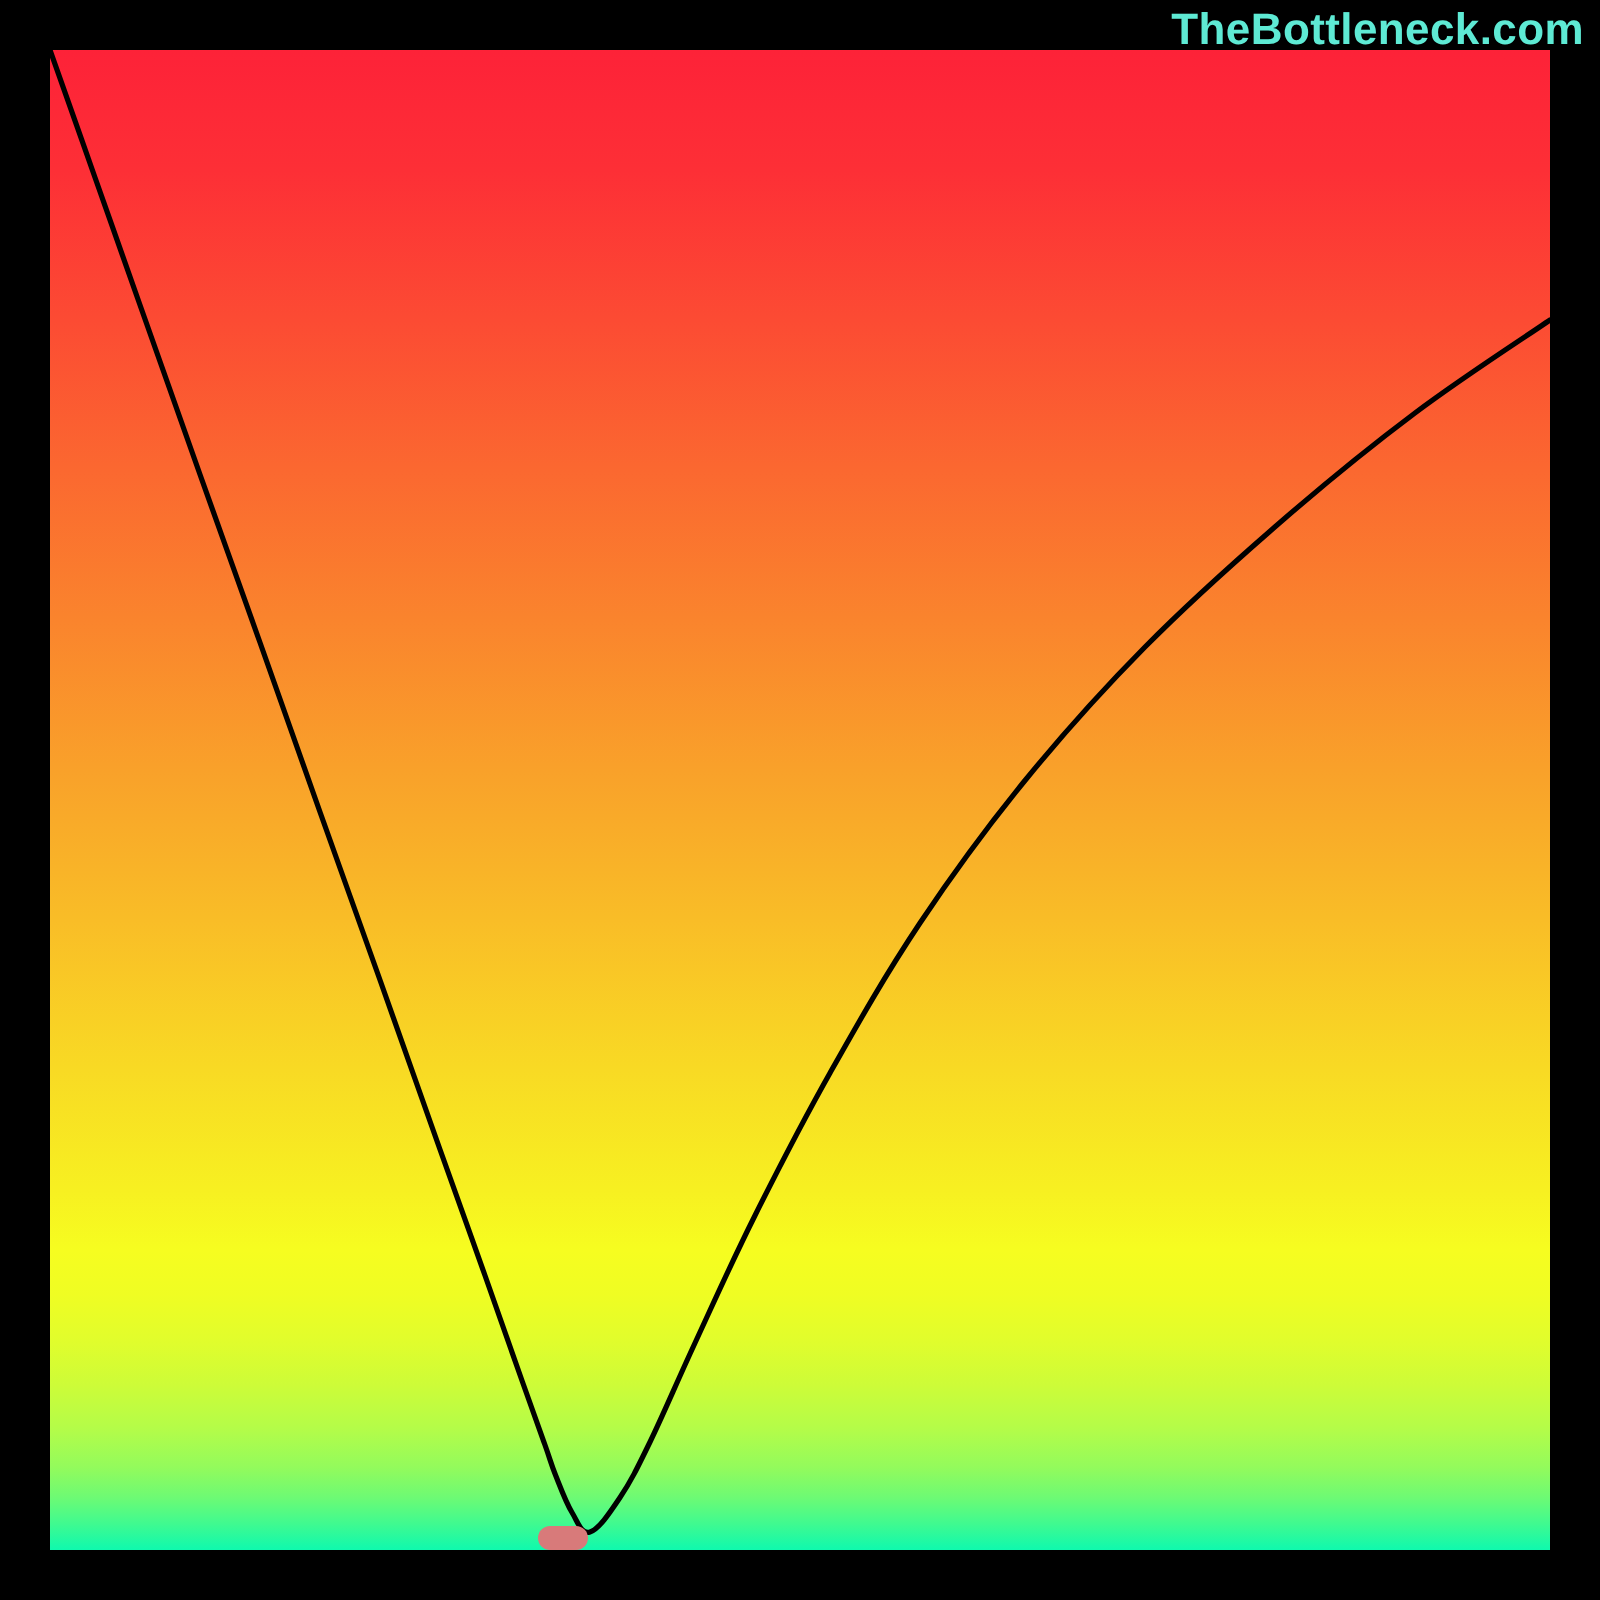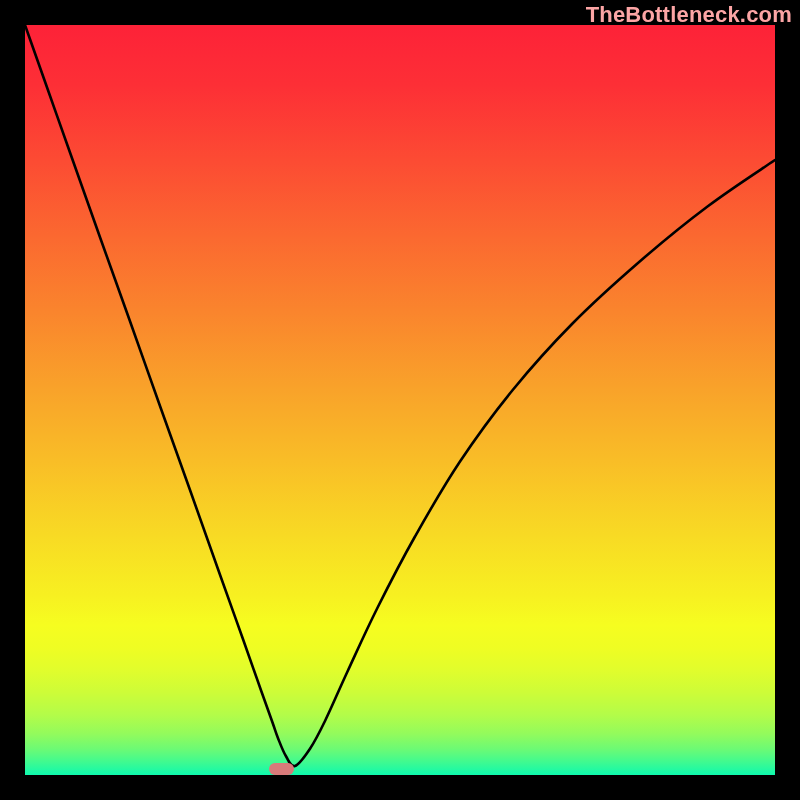--- a/index.html
+++ b/index.html
@@ -26,21 +26,21 @@
     height: 750px;
     overflow: hidden;
   }
   .watermark {
     position: absolute;
     top: 2px;
     right: 8px;
     font-family: Arial, Helvetica, sans-serif;
     font-size: 22px;
     font-weight: 600;
-    color: #fca5a5;
+    color: #5eead4;
     letter-spacing: 0.2px;
     text-align: right;
   }
   svg.curve {
     position: absolute;
     left: 0;
     top: 0;
     width: 750px;
     height: 750px;
   }

